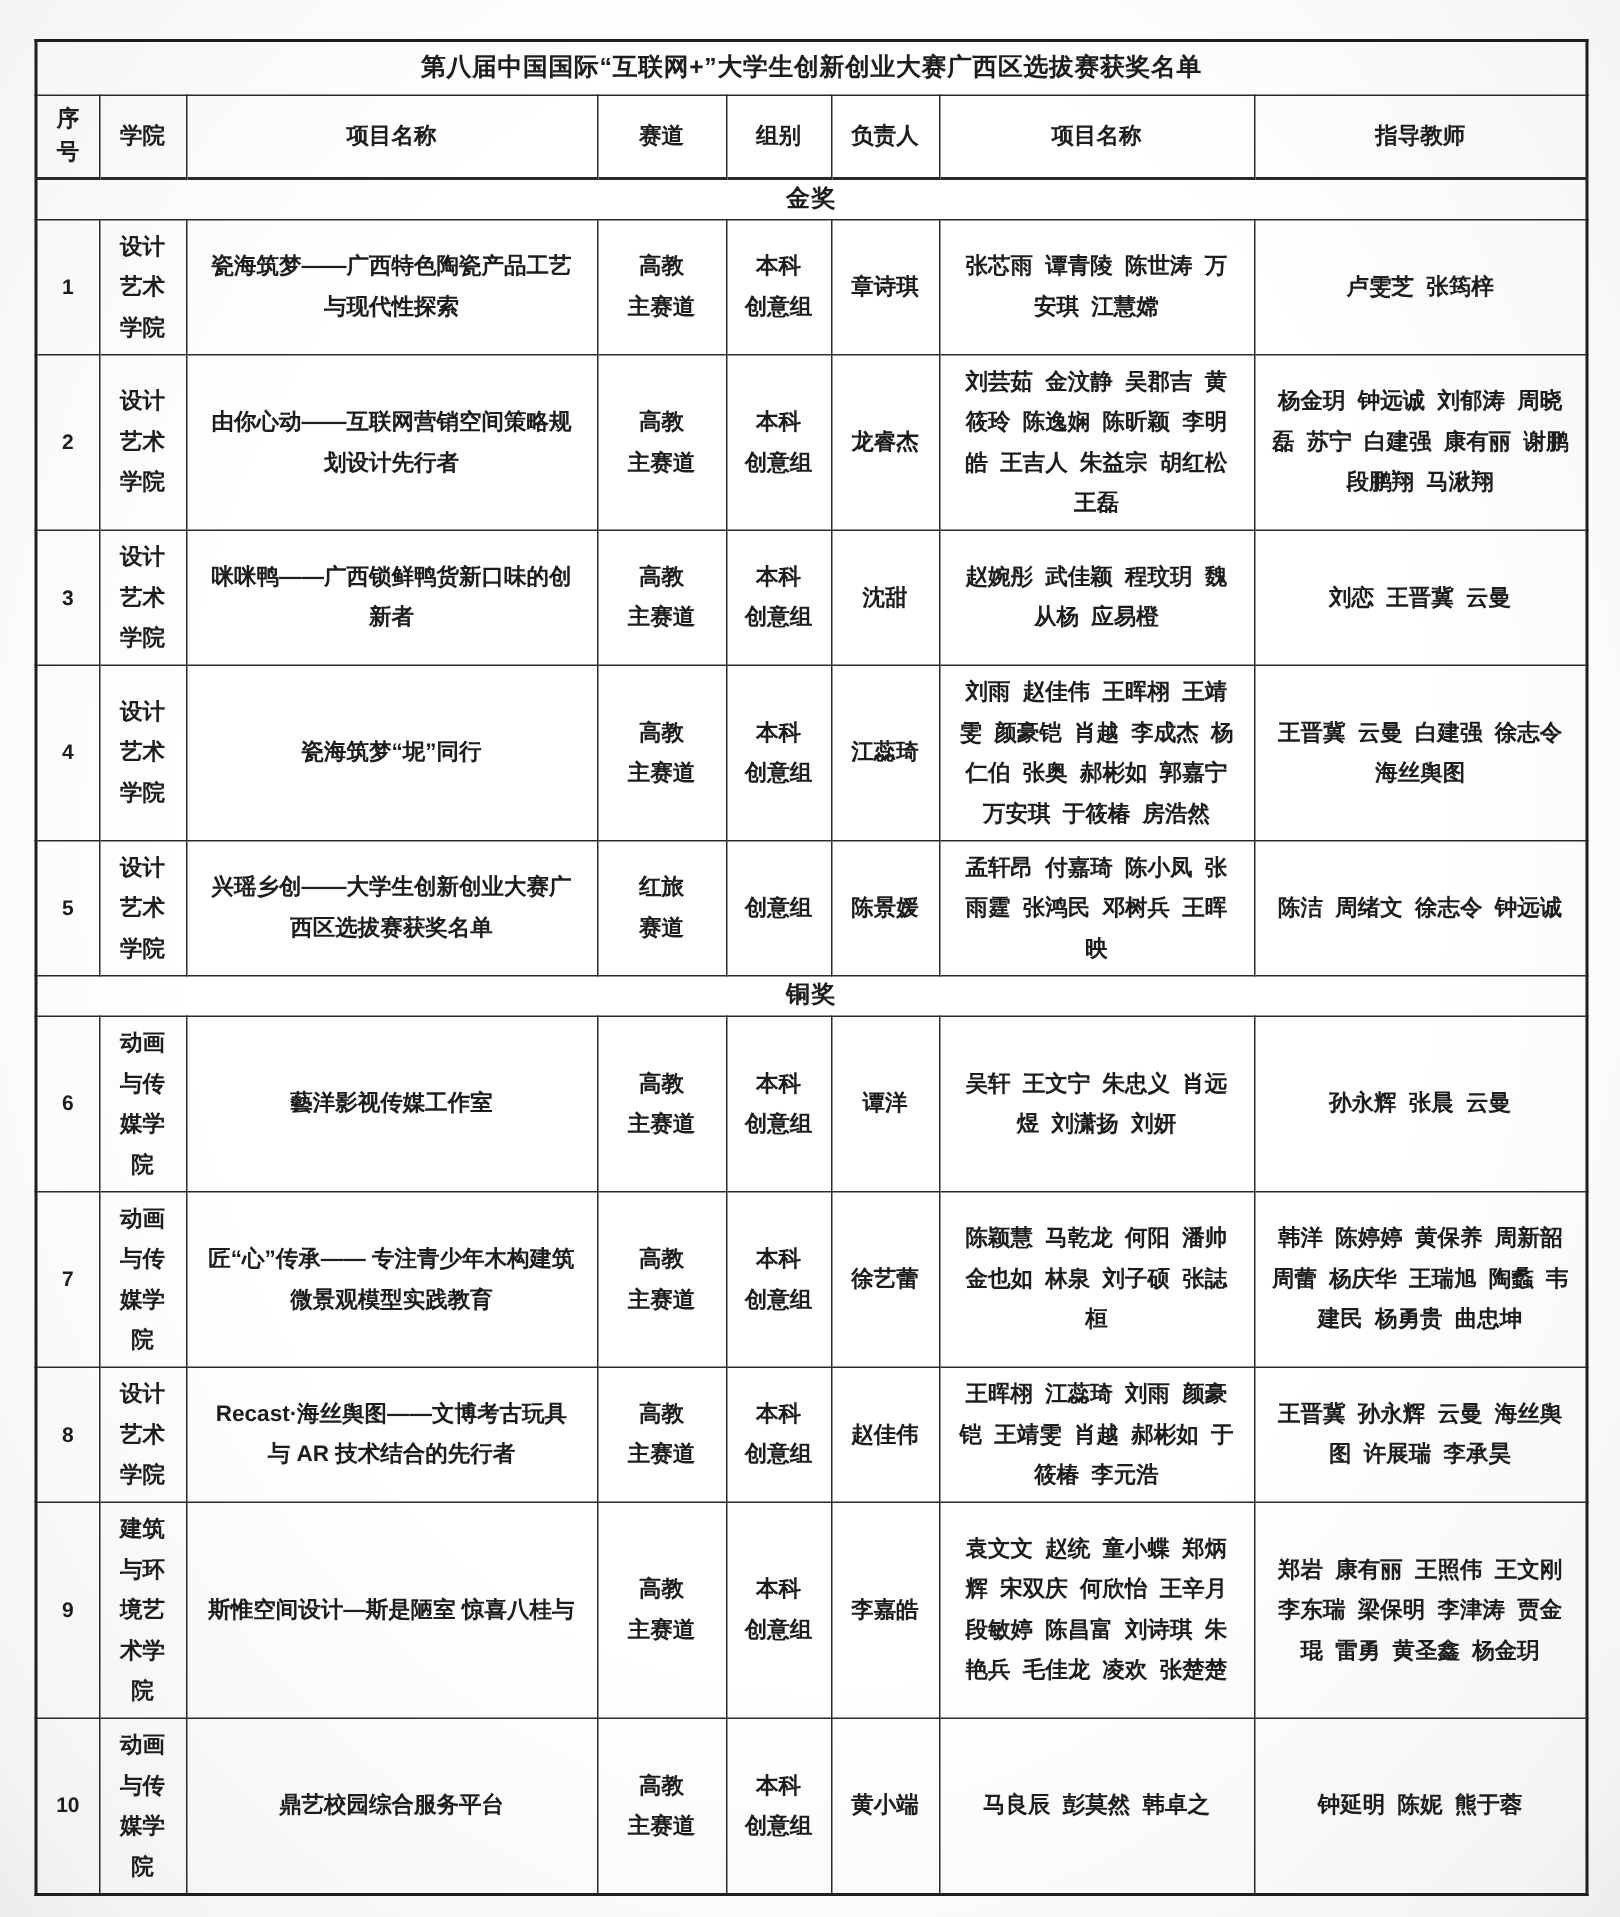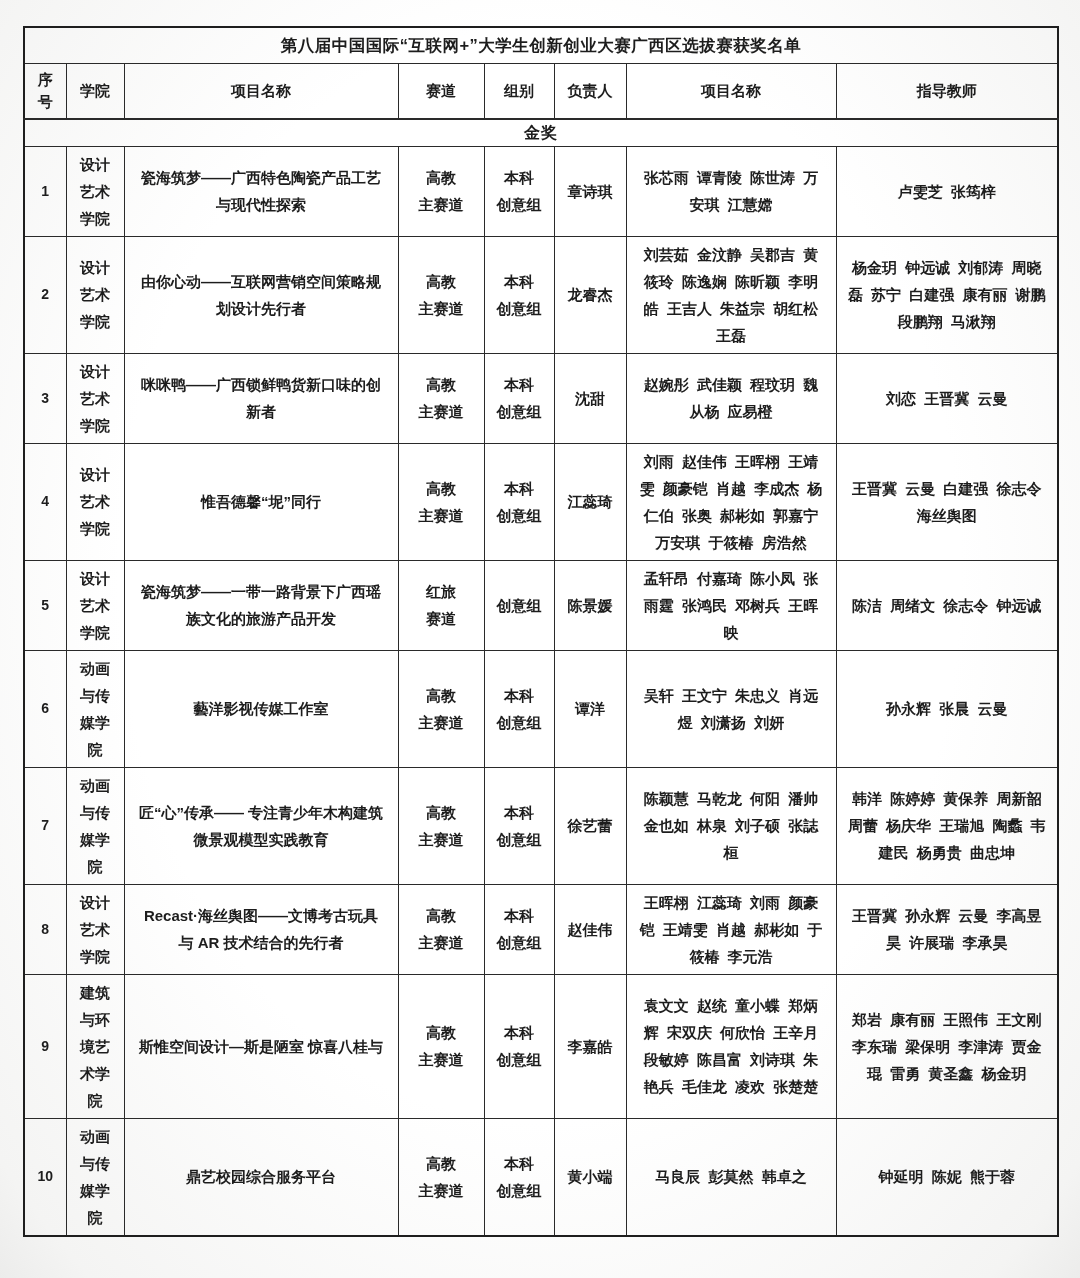--- a/index.html
+++ b/index.html
@@ -141,42 +141,45 @@
 创意组</td>
           <td class="cell-leader">沈甜</td>
           <td class="cell-members">赵婉彤 武佳颖 程玟玥 魏从杨 应易橙</td>
           <td class="cell-advisors">刘恋 王晋冀 云曼</td>
         </tr>
         <tr>
           <td class="cell-no">4</td>
           <td class="cell-college">设计
 艺术
 学院</td>
-          <td class="cell-project">惟吾德馨“坭”同行</td>
+          <td class="cell-project">瓷海筑梦“坭”同行</td>
           <td class="cell-track">高教
 主赛道</td>
           <td class="cell-group">本科
 创意组</td>
           <td class="cell-leader">江蕊琦</td>
           <td class="cell-members">刘雨 赵佳伟 王晖栩 王靖雯 颜豪铠 肖越 李成杰 杨仁伯 张奥 郝彬如 郭嘉宁 万安琪 于筱椿 房浩然</td>
           <td class="cell-advisors">王晋冀 云曼 白建强 徐志令 海丝舆图</td>
         </tr>
         <tr>
           <td class="cell-no">5</td>
           <td class="cell-college">设计
 艺术
 学院</td>
-          <td class="cell-project">瓷海筑梦——一带一路背景下广西瑶族文化的旅游产品开发</td>
+          <td class="cell-project">兴瑶乡创——大学生创新创业大赛广西区选拔赛获奖名单</td>
           <td class="cell-track">红旅
 赛道</td>
           <td class="cell-group">创意组</td>
           <td class="cell-leader">陈景媛</td>
           <td class="cell-members">孟轩昂 付嘉琦 陈小凤 张雨霆 张鸿民 邓树兵 王晖映</td>
           <td class="cell-advisors">陈洁 周绪文 徐志令 钟远诚</td>
         </tr>
+        <tr class="section-row">
+          <td colspan="8">铜奖</td>
+        </tr>
         <tr>
           <td class="cell-no">6</td>
           <td class="cell-college">动画
 与传
 媒学
 院</td>
           <td class="cell-project">藝洋影视传媒工作室</td>
           <td class="cell-track">高教
 主赛道</td>
           <td class="cell-group">本科
@@ -205,21 +208,21 @@
           <td class="cell-college">设计
 艺术
 学院</td>
           <td class="cell-project">Recast·海丝舆图——文博考古玩具与 AR 技术结合的先行者</td>
           <td class="cell-track">高教
 主赛道</td>
           <td class="cell-group">本科
 创意组</td>
           <td class="cell-leader">赵佳伟</td>
           <td class="cell-members">王晖栩 江蕊琦 刘雨 颜豪铠 王靖雯 肖越 郝彬如 于筱椿 李元浩</td>
-          <td class="cell-advisors">王晋冀 孙永辉 云曼 李高昱昊 许展瑞 李承昊</td>
+          <td class="cell-advisors">王晋冀 孙永辉 云曼 海丝舆图 许展瑞 李承昊</td>
         </tr>
         <tr>
           <td class="cell-no">9</td>
           <td class="cell-college">建筑
 与环
 境艺
 术学
 院</td>
           <td class="cell-project">斯惟空间设计—斯是陋室 惊喜八桂与</td>
           <td class="cell-track">高教

